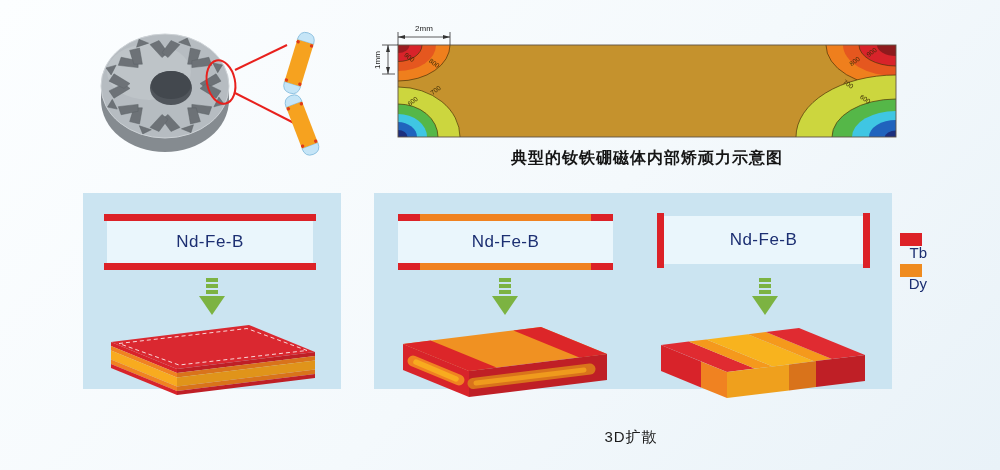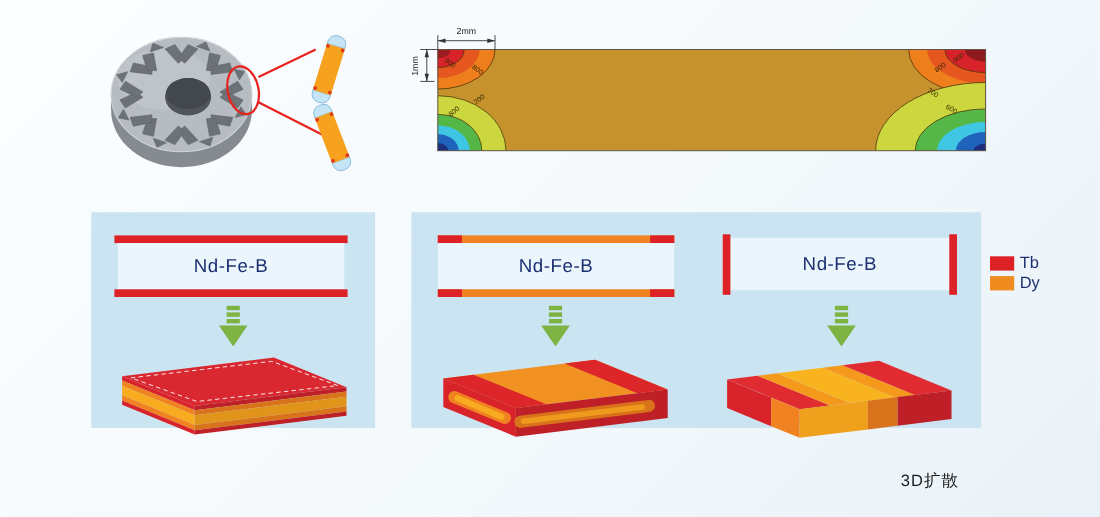--- a/index.html
+++ b/index.html
@@ -24,21 +24,21 @@
     display:flex;align-items:center;justify-content:center;
   }
   .bar{position:absolute;height:7px;background:#dc2127;}
   .bar-mixed{position:absolute;height:7px;background:#f08221;}
   .bar-mixed .end{position:absolute;top:0;width:22px;height:7px;background:#dc2127;}
   .end-left{left:0;}
   .end-right{right:0;}
   .vbar{position:absolute;width:7px;background:#dc2127;}
   
   .legend{left:900px;top:233px;}
-  .legend-row{display:flex;align-items:flex-end;margin-bottom:5px;}
+  .legend-row{display:flex;align-items:flex-end;margin-bottom:5px;flex-direction:column;}
   .legend-swatch{width:22px;height:13px;margin-right:5px;}
   .sw-tb{background:#dd2127;}
   .sw-dy{background:#ef8b1f;}
   .legend-row span{font-size:15px;font-weight:500;color:#1c2f72;line-height:13px;}
 </style>
 </head>
 <body>
 
 <div class="stage">
 
@@ -213,20 +213,21 @@
     <g stroke="#333" stroke-width="0.8">
       <line x1="12" y1="33" x2="28" y2="33"></line>
       <line x1="12" y1="62" x2="25" y2="62"></line>
       <line x1="18" y1="33" x2="18" y2="62"></line>
       <polygon points="18,33 16,40 20,40" fill="#333" stroke="none"></polygon>
       <polygon points="18,62 16,55 20,55" fill="#333" stroke="none"></polygon>
     </g>
     <text x="10" y="48" font-size="8" fill="#222" text-anchor="middle" transform="rotate(-90 10 48)">1mm</text>
   </svg>
 
+  <div class="abs map-caption">典型的钕铁硼磁体内部矫顽力示意图</div>
 
   <div class="panel" style="left:83px;width:258px;">
     <div class="bar" style="left:21px;top:21px;width:212px;"></div>
     <div class="ndfeb-box" style="left:24px;top:28px;width:206px;height:42px;">
         <span>Nd-Fe-B</span>
       </div>
     <div class="bar" style="left:21px;top:70px;width:212px;"></div>
 
     <svg class="abs" style="left:114px;top:84px;" width="30" height="40" viewBox="0 0 30 40" fill="#7cb342">
       <rect x="9" y="1" width="12" height="4"></rect>
@@ -314,15 +315,15 @@
     <div class="legend-row">
       <div class="legend-swatch sw-tb"></div>
       <span>Tb</span>
     </div>
     <div class="legend-row">
       <div class="legend-swatch sw-dy"></div>
       <span>Dy</span>
     </div>
   </div>
 
-  <div class="abs panel-label" style="left:354px;width:518px;text-align:right;">3D扩散</div>
+  <div class="abs panel-label" style="left:372px;width:518px;">3D扩散</div>
 
 </div>
 
 </body></html>

